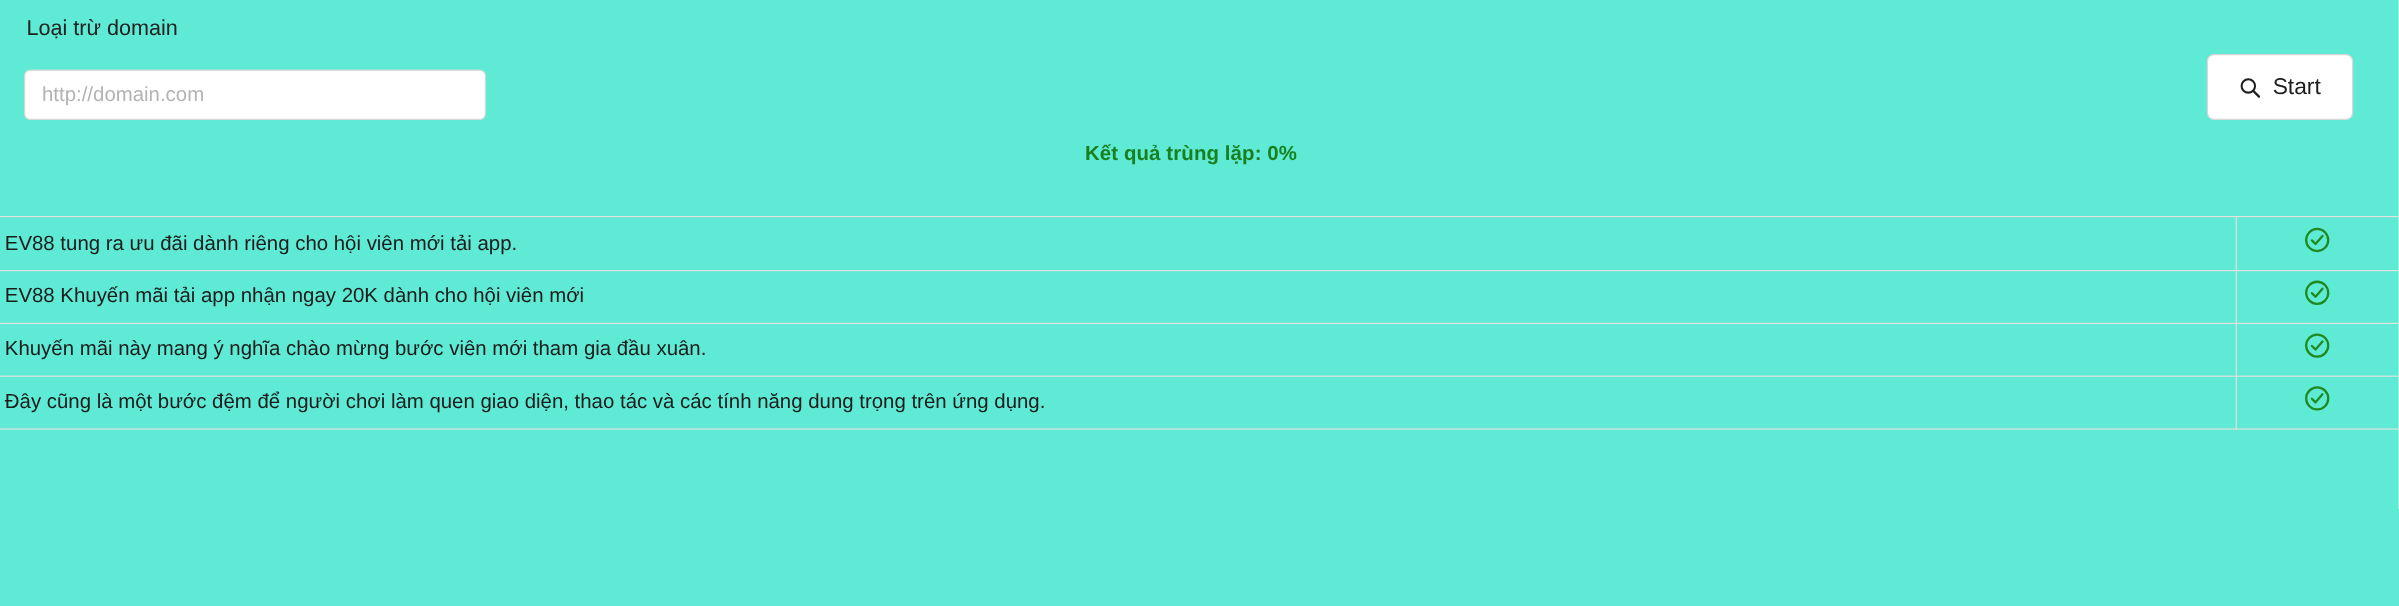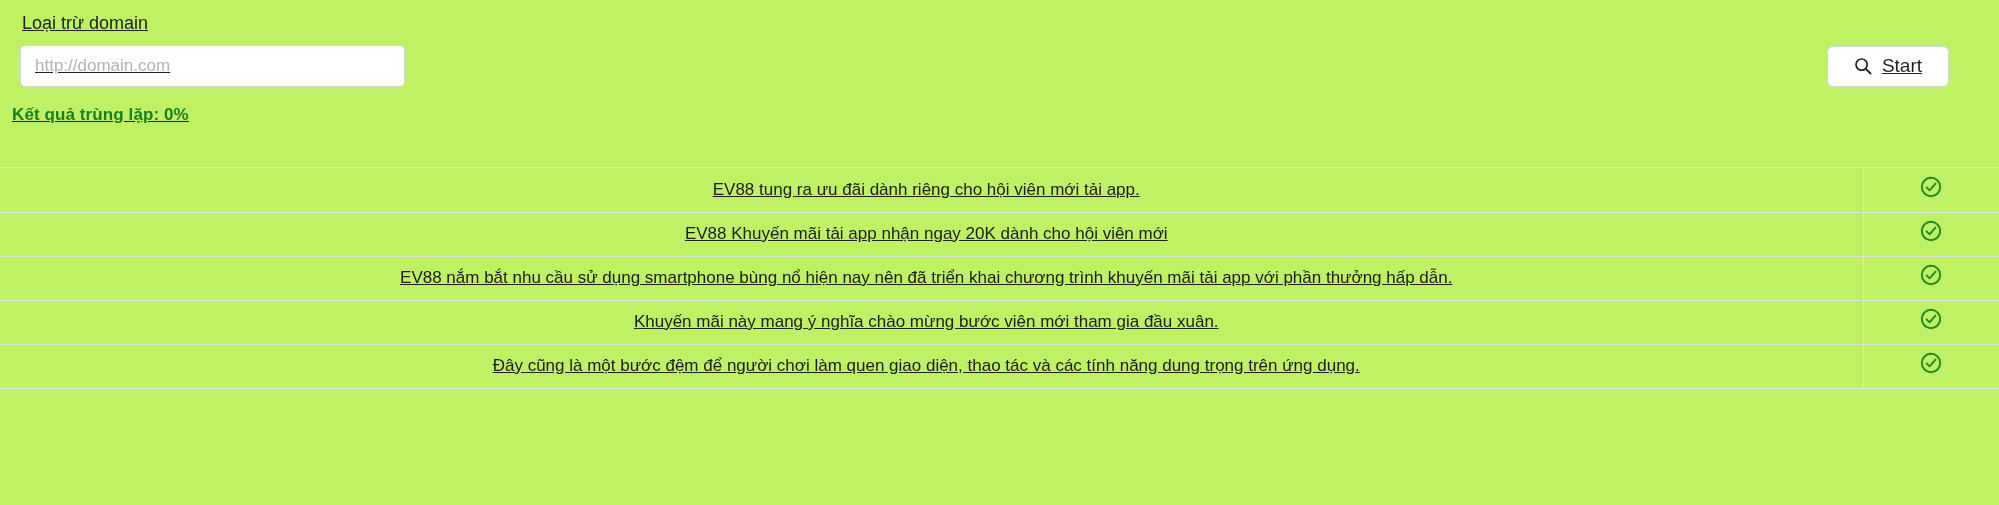--- a/index.html
+++ b/index.html
@@ -8,37 +8,36 @@
     padding: 0;
     background: #ffffff;
     font-family: "Liberation Sans", sans-serif;
     color: #222222;
   }
   .page {
     width: 1999px;
     height: 505px;
     position: relative;
     overflow: hidden;
-    background: #bef264;
-    text-decoration: underline;
+    background: #5eead4;
   }
 
   
   .form-area {
     padding: 12px 20px 0 20px;
   }
   .field-label {
     font-size: 18px;
     color: #222222;
     line-height: 1.3;
     margin: 0 0 10px 2px;
   }
   .input-row {
     display: flex;
-    align-items: center;
+    align-items: flex-end;
     justify-content: space-between;
   }
   .domain-input {
     width: 385px;
     height: 42px;
     border: 1px solid #d6d6d6;
     border-radius: 5px;
     padding: 0 14px;
     font-size: 17px;
     font-family: "Liberation Sans", sans-serif;
@@ -46,38 +45,38 @@
     background: #ffffff;
     outline: none;
   }
   .domain-input::placeholder {
     color: #b3b3b3;
   }
   .start-btn {
     display: inline-flex;
     align-items: center;
     gap: 10px;
-    height: 41px;
+    height: 55px;
     padding: 0 26px;
     border: 1px solid #d6d6d6;
     border-radius: 6px;
     background: #ffffff;
     font-size: 19px;
     color: #1f1f1f;
     font-family: "Liberation Sans", sans-serif;
     cursor: pointer;
-    margin-right: 30px;
+    margin-right: 18px;
   }
   .search-icon svg { display: block; }
 
   
   .result-row {
     display: flex;
-    justify-content: flex-start;
-    padding: 18px 14px 0 12px;
+    justify-content: center;
+    padding: 18px 14px 0 0;
   }
   .dup-text {
     font-size: 17px;
     font-weight: bold;
     color: #19801f;
     letter-spacing: .1px;
   }
 
   
   .table-wrap {
@@ -94,21 +93,20 @@
     border-bottom: 1px solid #e2e2e2;
     font-size: 17px;
     color: #1b1b1b;
     height: 44px;
     vertical-align: middle;
     line-height: 1.35;
   }
   td.sentence {
     padding: 0 14px 0 4px;
     border-right: 1px solid #e2e2e2;
-    text-align: center;
   }
   td.status {
     width: 136px;
     text-align: center;
     padding: 0;
   }
   .check-icon {
     display: inline-block;
     line-height: 0;
   }
@@ -150,27 +148,20 @@
                 </svg></span></td>
           </tr>
           <tr>
             <td class="sentence">EV88 Khuyến mãi tải app nhận ngay 20K dành cho hội viên mới</td>
             <td class="status"><span class="check-icon"><svg width="22" height="22" viewBox="0 0 22 22" xmlns="http://www.w3.org/2000/svg">
                   <circle cx="11" cy="11" r="9.2" fill="none" stroke="#1f8a1f" stroke-width="1.9"></circle>
                   <path d="M6.6 11.3 L9.6 14.3 L15.4 7.6" fill="none" stroke="#1f8a1f" stroke-width="1.9" stroke-linecap="round" stroke-linejoin="round"></path>
                 </svg></span></td>
           </tr>
           <tr>
-            <td class="sentence">EV88 nắm bắt nhu cầu sử dụng smartphone bùng nổ hiện nay nên đã triển khai chương trình khuyến mãi tải app với phần thưởng hấp dẫn.</td>
-            <td class="status"><span class="check-icon"><svg width="22" height="22" viewBox="0 0 22 22" xmlns="http://www.w3.org/2000/svg">
-                  <circle cx="11" cy="11" r="9.2" fill="none" stroke="#1f8a1f" stroke-width="1.9"></circle>
-                  <path d="M6.6 11.3 L9.6 14.3 L15.4 7.6" fill="none" stroke="#1f8a1f" stroke-width="1.9" stroke-linecap="round" stroke-linejoin="round"></path>
-                </svg></span></td>
-          </tr>
-          <tr>
             <td class="sentence">Khuyến mãi này mang ý nghĩa chào mừng bước viên mới tham gia đầu xuân.</td>
             <td class="status"><span class="check-icon"><svg width="22" height="22" viewBox="0 0 22 22" xmlns="http://www.w3.org/2000/svg">
                   <circle cx="11" cy="11" r="9.2" fill="none" stroke="#1f8a1f" stroke-width="1.9"></circle>
                   <path d="M6.6 11.3 L9.6 14.3 L15.4 7.6" fill="none" stroke="#1f8a1f" stroke-width="1.9" stroke-linecap="round" stroke-linejoin="round"></path>
                 </svg></span></td>
           </tr>
           <tr>
             <td class="sentence">Đây cũng là một bước đệm để người chơi làm quen giao diện, thao tác và các tính năng dung trọng trên ứng dụng.</td>
             <td class="status"><span class="check-icon"><svg width="22" height="22" viewBox="0 0 22 22" xmlns="http://www.w3.org/2000/svg">
                   <circle cx="11" cy="11" r="9.2" fill="none" stroke="#1f8a1f" stroke-width="1.9"></circle>

